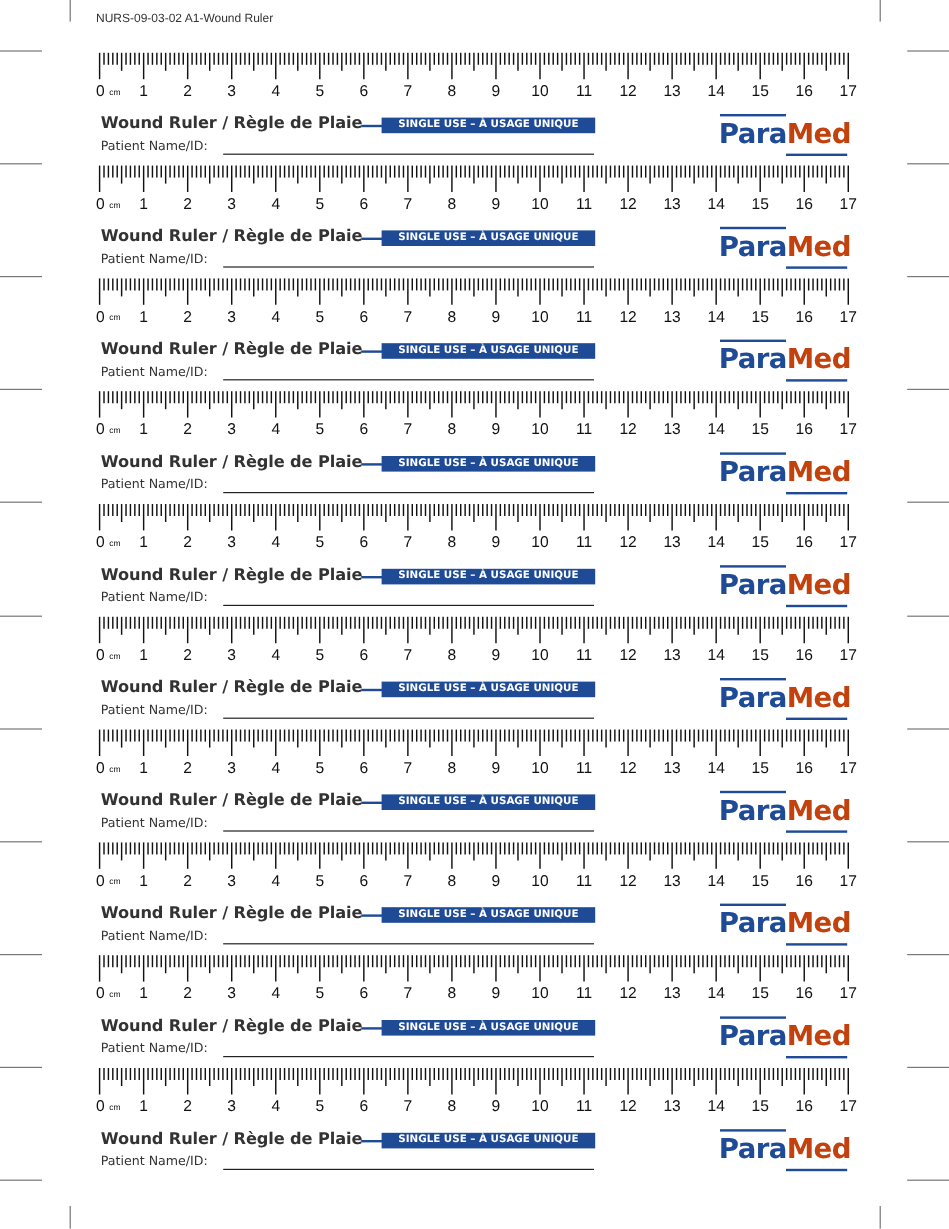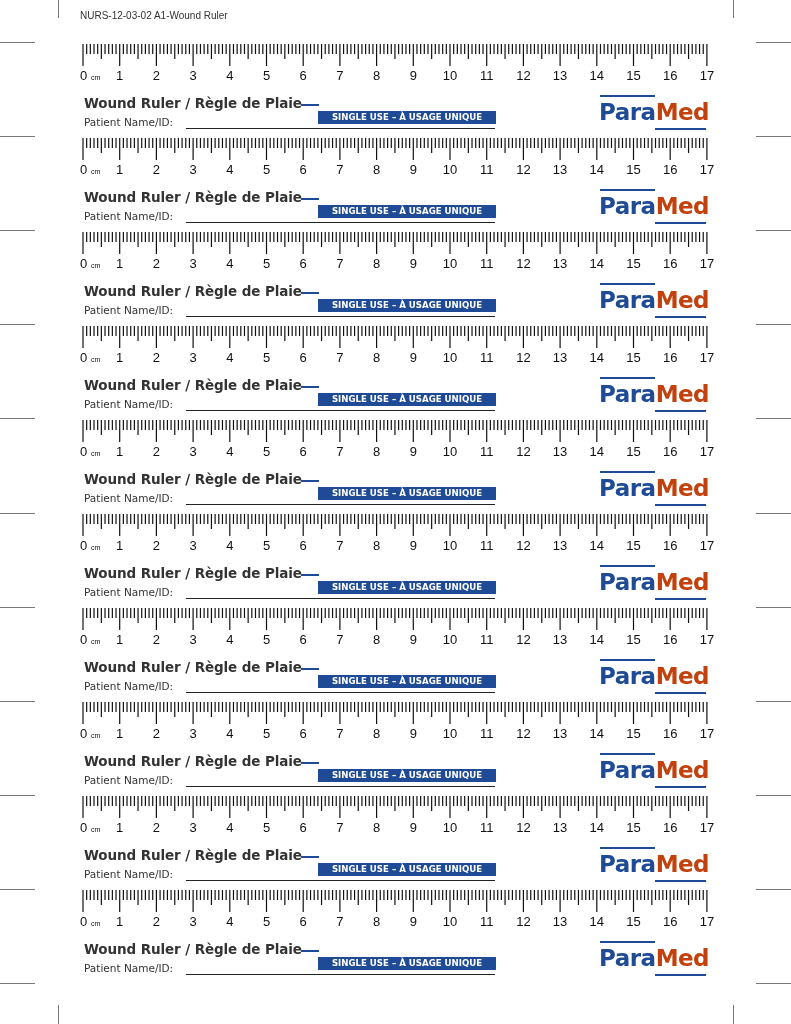--- a/index.html
+++ b/index.html
@@ -29,42 +29,41 @@
       position: absolute; left: 84px; top: 51px; font-size: 13.5px; font-weight: bold;
       color: #333; white-space: nowrap; letter-spacing: -0.1px;
       font-family: "DejaVu Sans", sans-serif;
     }
     .connector { position: absolute; left: 301px; top: 60px; width: 18px; height: 2px; background: #1f4b96; }
     .banner {
       position: absolute; left: 318px; top: 54px; width: 178px; height: 13px;
       background: #1f4b96; color: #fff; font-size: 8.6px; font-weight: bold;
       line-height: 13px; text-align: center; white-space: nowrap;
       font-family: "DejaVu Sans", sans-serif;
-      margin-top: 13px;
     }
     .patient-label {
       position: absolute; left: 84px; top: 72px; font-size: 10.5px; color: #333;
       white-space: nowrap; font-family: "DejaVu Sans", sans-serif;
     }
     .patient-line { position: absolute; left: 186px; top: 84px; width: 309px; height: 1px; background: #222; }
     .logo { position: absolute; left: 599px; top: 51px; width: 110px; height: 36px; }
     .logo-topline { position: absolute; left: 1px; top: 0px; width: 55px; height: 2px; background: #1f4b96; }
     .logo-bottomline { position: absolute; left: 56px; top: 33px; width: 51px; height: 2px; background: #1f4b96; }
     .logo-text {
       position: absolute; left: 0; top: 3px; font-size: 23px; font-weight: bold;
       letter-spacing: -0.5px; white-space: nowrap; font-family: "DejaVu Sans", sans-serif;
       line-height: 28px;
     }
     .logo-para { color: #1f4b96; }
     .logo-med { color: #c2410c; }
   </style>
 </head>
 <body>
 
-<div class="doc-label">NURS-12-03-02 A1-Wound Ruler</div>
+<div class="doc-label">NURS-09-03-02 A1-Wound Ruler</div>
 
 <div class="crop-v" style="left:58px;top:0;height:18px;"></div>
 <div class="crop-v" style="left:733px;top:0;height:18px;"></div>
 <div class="crop-v" style="left:58px;top:1005px;height:19px;"></div>
 <div class="crop-v" style="left:733px;top:1005px;height:19px;"></div>
 <div id="crop-h-container">
     <div class="crop-h" style="top: 42px; width: 35px; left: 0px;"></div>
     <div class="crop-h" style="top: 42px; width: 35px; left: 756px;"></div>
     <div class="crop-h" style="top: 136px; width: 35px; left: 0px;"></div>
     <div class="crop-h" style="top: 136px; width: 35px; left: 756px;"></div>

